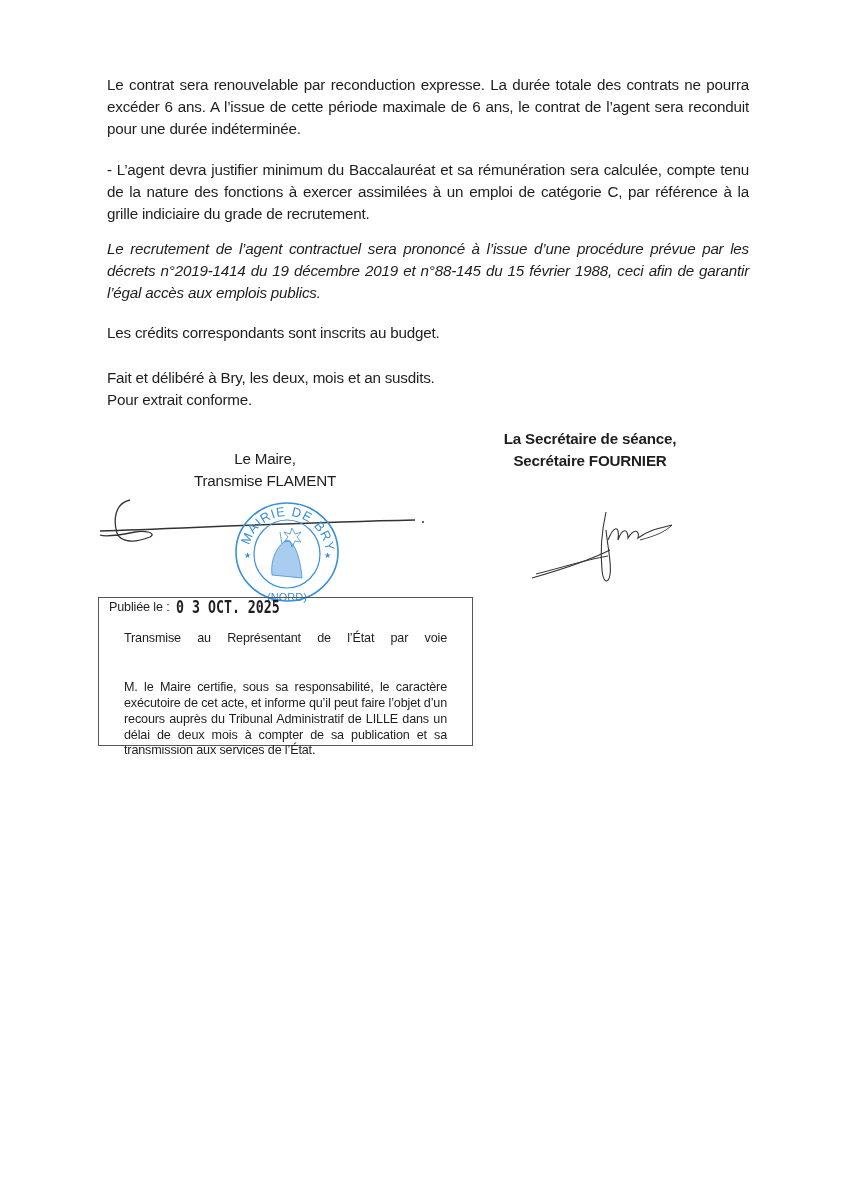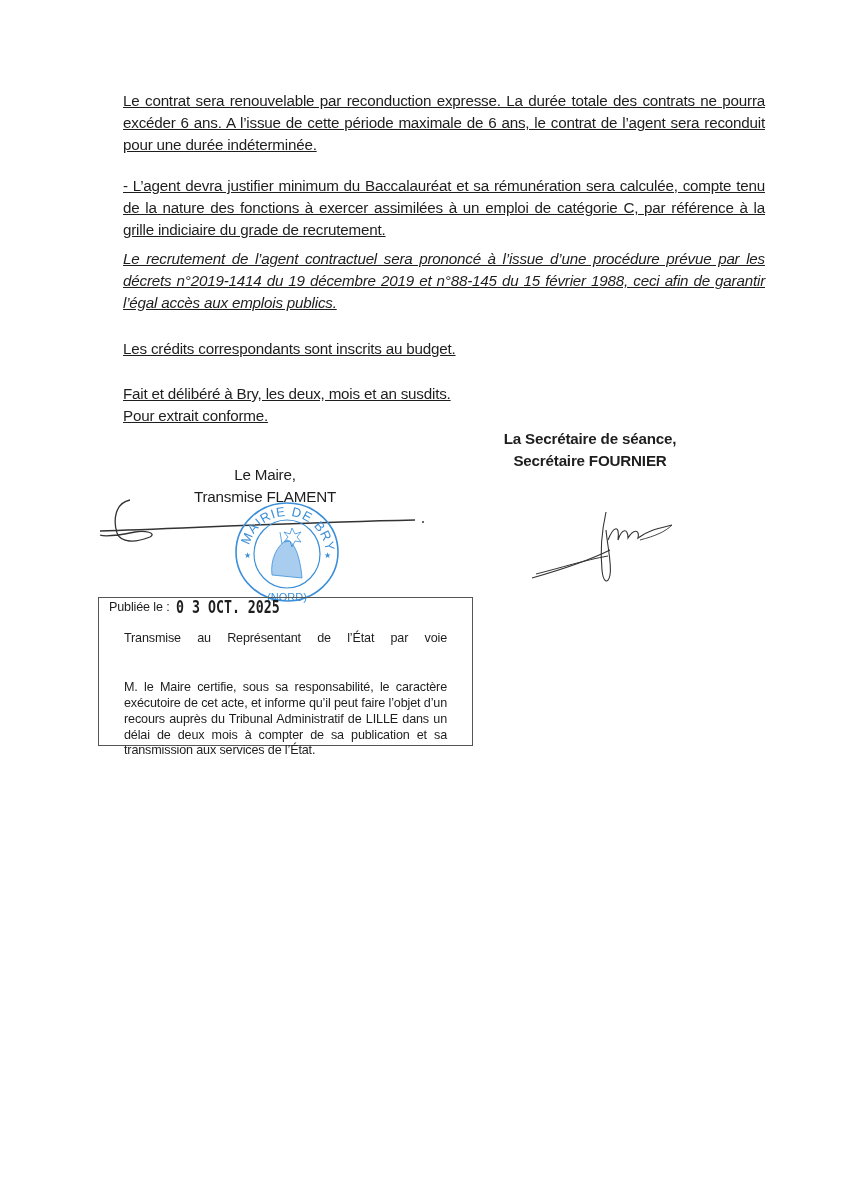--- a/index.html
+++ b/index.html
@@ -1,43 +1,43 @@
 <!DOCTYPE html>
 <html><head>
 <meta charset="utf-8">
 <style>
   html, body { margin: 0; padding: 0; background: #ffffff; }
   body { width: 849px; height: 1200px; position: relative; overflow: hidden;
          font-family: "Liberation Sans", sans-serif; color: #1e1e1e; }
   .para { position: absolute; left: 107px; width: 642px; font-size: 15.2px; line-height: 22px;
-          text-align: justify; margin: 16px; letter-spacing: -0.2px; text-decoration: underline; }
+          text-align: justify; margin: 0; letter-spacing: -0.2px; }
   .italic { font-style: italic; }
   .sig-label { position: absolute; font-size: 15.2px; line-height: 22px; text-align: center; letter-spacing: -0.2px; }
   .box { position: absolute; left: 98px; top: 597px; width: 375px; height: 149px;
          border: 1px solid #555; box-sizing: border-box; padding: 2px 10px 0 10px;
          font-size: 12.6px; line-height: 15.7px; letter-spacing: -0.15px; }
   .box p { margin: 15px; text-align: justify; }
   .box .pubrow { display: flex; align-items: flex-end; gap: 6px; margin-bottom: 2px; }
   .box .pubdate { font-family: "DejaVu Sans Mono", monospace; font-weight: bold; font-size: 17px;
                   letter-spacing: 0px; transform: scaleX(0.78); transform-origin: left; display: inline-block; }
   .box .justify-last { text-align-last: justify; }
   .box .gap { height: 4px; }
   svg { position: absolute; overflow: visible; }
 </style>
 </head>
 <body>
 
 <p class="para" style="top:74px;">Le contrat sera renouvelable par reconduction expresse. La durée totale des contrats ne pourra excéder 6 ans. A l’issue de cette période maximale de 6 ans, le contrat de l’agent sera reconduit pour une durée indéterminée.</p>
 <p class="para" style="top:159px;">- L’agent devra justifier minimum du Baccalauréat et sa rémunération sera calculée, compte tenu de la nature des fonctions à exercer assimilées à un emploi de catégorie C, par référence à la grille indiciaire du grade de recrutement.</p>
-<p class="para italic" style="top:232px;">Le recrutement de l’agent contractuel sera prononcé à l’issue d’une procédure prévue par les décrets n°2019-1414 du 19 décembre 2019 et n°88-145 du 15 février 1988, ceci afin de garantir l’égal accès aux emplois publics.</p>
+<p class="para italic" style="top:238px;">Le recrutement de l’agent contractuel sera prononcé à l’issue d’une procédure prévue par les décrets n°2019-1414 du 19 décembre 2019 et n°88-145 du 15 février 1988, ceci afin de garantir l’égal accès aux emplois publics.</p>
 <p class="para" style="top:322px;">Les crédits correspondants sont inscrits au budget.</p>
 <p class="para" style="top:367px;">Fait et délibéré à Bry, les deux, mois et an susdits.</p>
 <p class="para" style="top:389px;">Pour extrait conforme.</p>
 
-<div class="sig-label" style="left:160px; top:464px; width:210px;text-align:center;">
+<div class="sig-label" style="left:160px; top:448px; width:210px;text-align:center;">
   <div>Le Maire,</div>
   <div>Transmise FLAMENT</div>
 </div>
 
 <div class="sig-label" style="left:470px; top:428px; width:240px;font-weight:bold;">
   <div>La Secrétaire de séance,</div>
   <div>Secrétaire FOURNIER</div>
 </div>
 
 <svg style="left:95px; top:495px;" width="330" height="60" viewBox="0 0 330 60">

